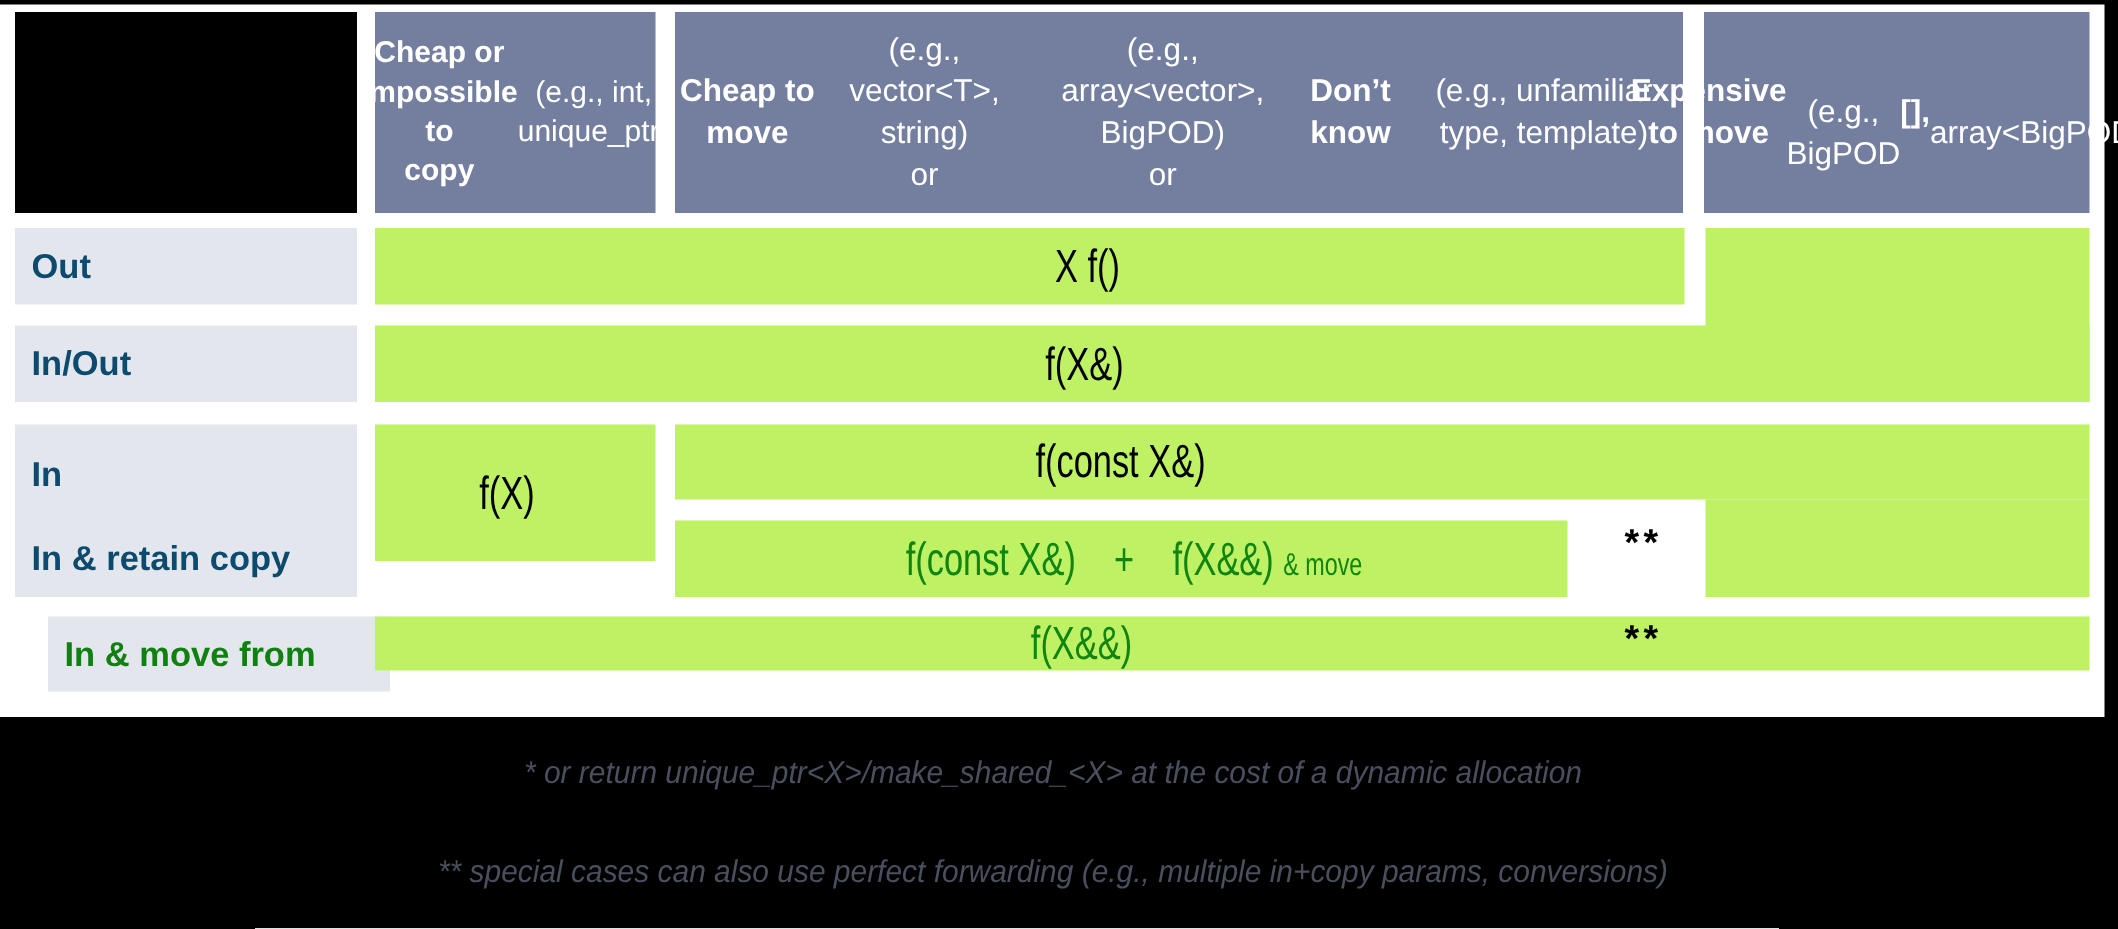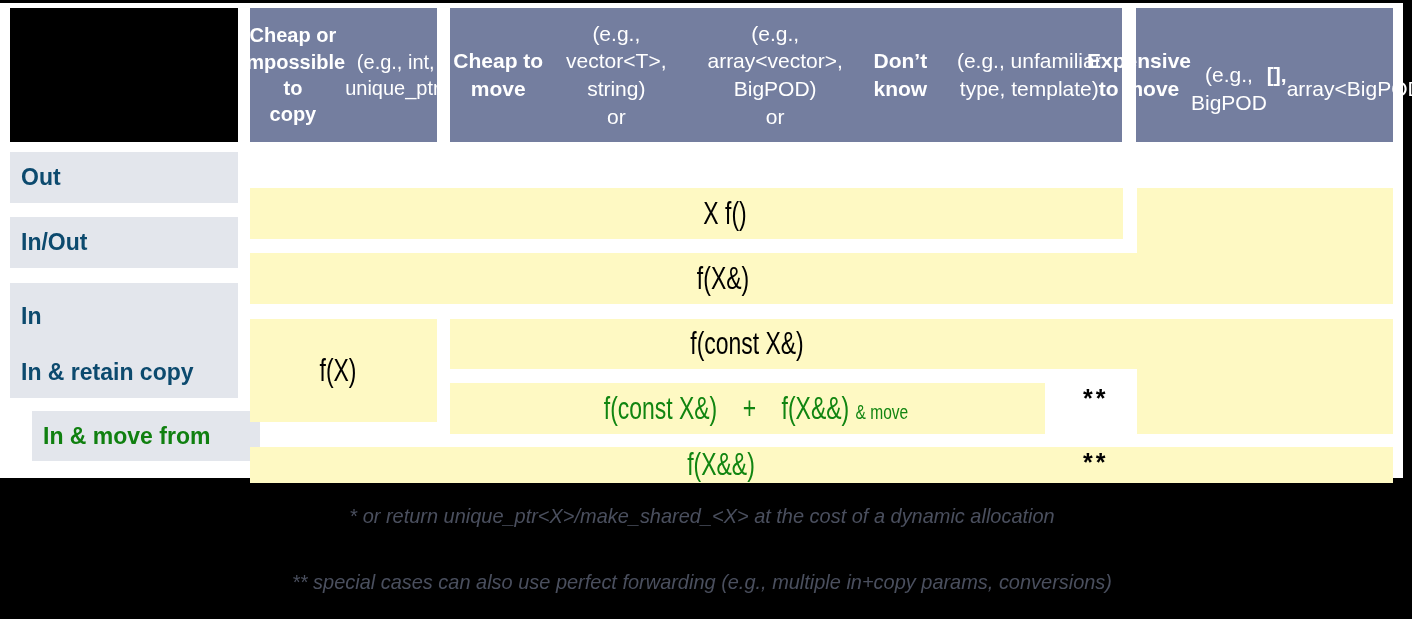--- a/index.html
+++ b/index.html
@@ -32,25 +32,25 @@
     padding-left:11px; box-sizing:border-box;
   }
   .rowlab.green { color:#108010; }
   .lab-out    { top:152px; height:51px; }
   .lab-inout  { top:217px; height:51px; }
   .lab-in     { top:283px; height:66px; }
   .lab-retain { top:347px; height:51px; }
   .lab-move   { top:411px; height:50px;margin-left:22px; }
 
   
-  .cell { background:#fef9c3;margin-top:36px; }
+  .cell { background:#bef264; }
   .out-cell    { left:250px;  top:152px; width:873px;  height:51px; }
   .col3-upper  { left:1137px; top:152px; width:256px;  height:116px; }
   .inout-bar   { left:250px;  top:217px; width:1143px; height:51px; }
-  .fx-cell     { left:250px;  top:283px; width:187px;  height:103px; }
+  .fx-cell     { left:250px;  top:283px; width:187px;  height:91px; }
   .fconst-bar  { left:450px;  top:283px; width:943px;  height:50px; }
   .col3-lower  { left:1137px; top:333px; width:256px;  height:65px; }
   .retain-cell { left:450px;  top:347px; width:595px;  height:51px; }
   .move-bar    { left:250px;  top:411px; width:1143px; height:36px; }
 
   
   .code {
     position:absolute; top:50%; color:#000; font-size:31px; white-space:pre;
     transform:translate(-50%,-50%) scaleX(0.74);
   }

